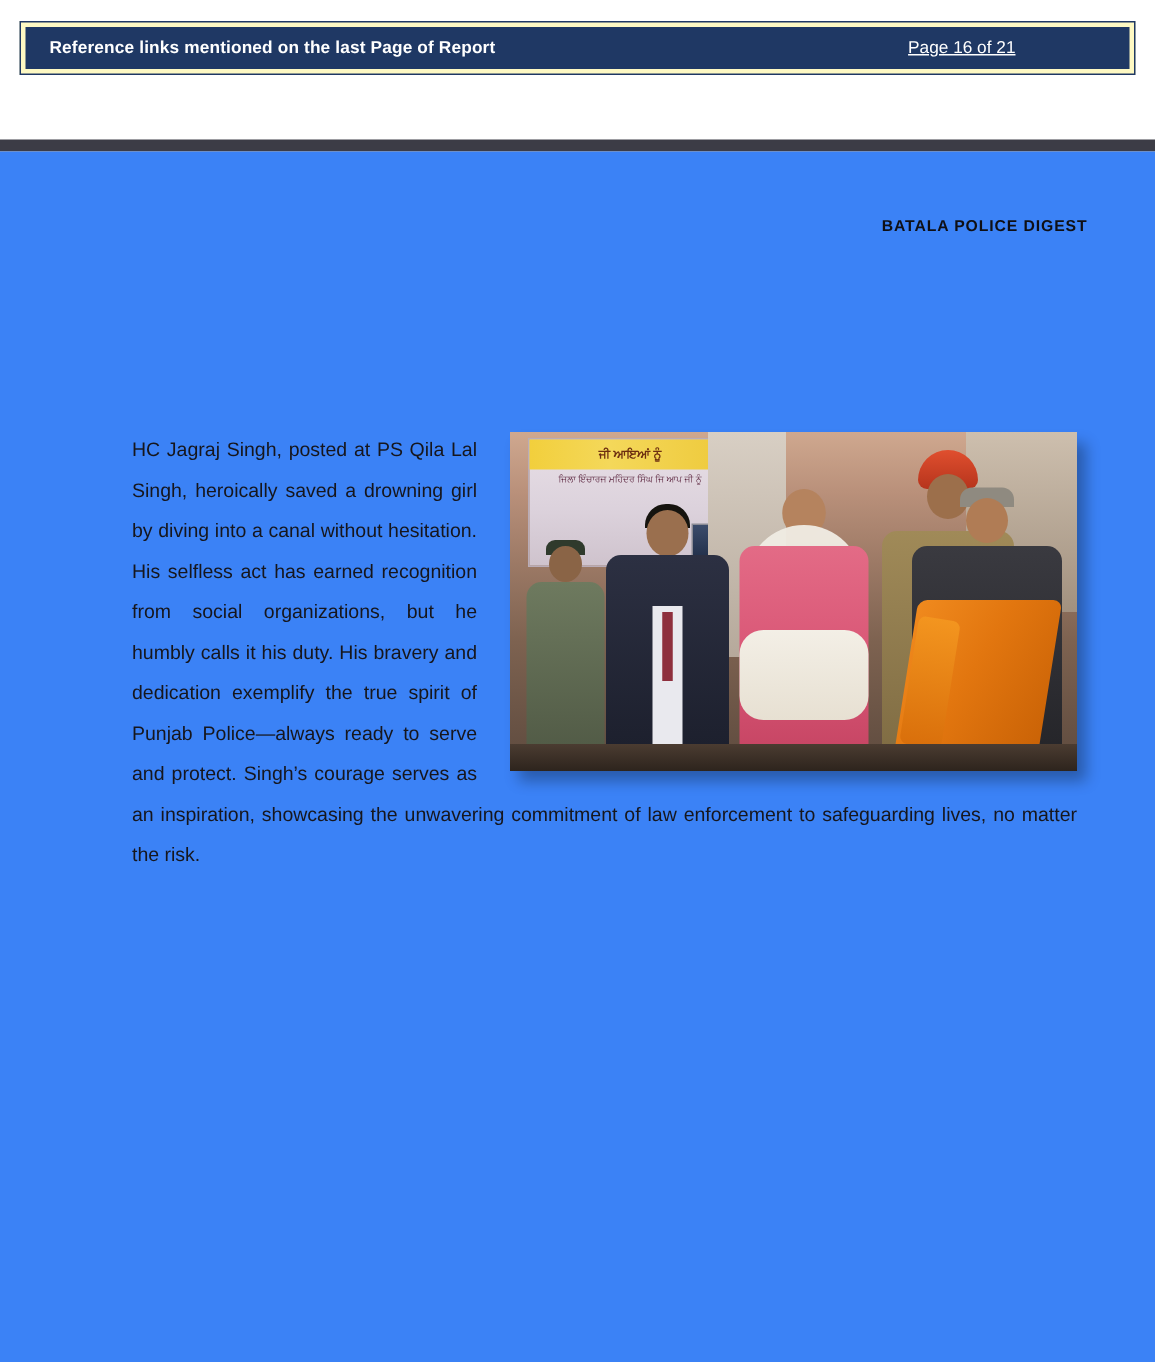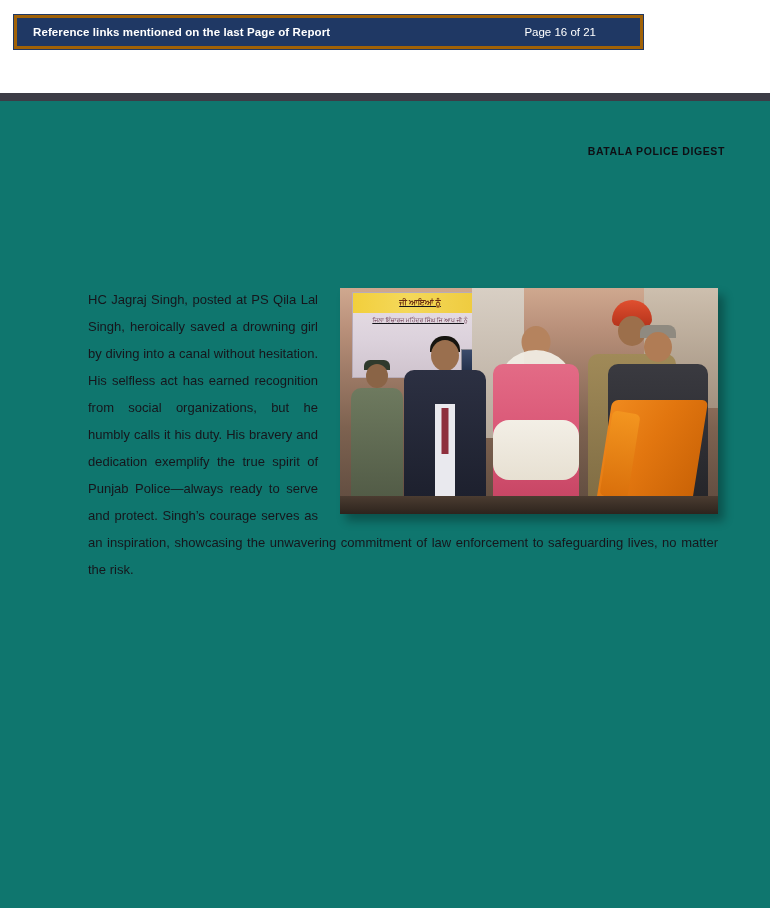--- a/index.html
+++ b/index.html
@@ -14,66 +14,67 @@
     font-family: "Liberation Sans", sans-serif;
     position: relative;
     overflow: hidden;
   }
 
   
   .header-wrap {
     position: absolute;
     left: 13px;
     top: 14px;
-    width: 631px;
+    width: 744px;
     height: 36px;
     border: 1px solid #1f3864;
     padding: 3px;
-    background: #a16207;
+    background: #fef9c3;
   }
   .header-bar {
     width: 100%;
     height: 100%;
     background: #1f3864;
     display: flex;
     align-items: center;
     justify-content: space-between;
     padding: 0 16px;
   }
   .header-bar .h-left {
     color: #ffffff;
     font-size: 11.5px;
     font-weight: 600;
     letter-spacing: 0.1px;
   }
   .header-bar .h-right {
     color: #ffffff;
     font-size: 11.5px;
     font-weight: 400;
-    margin-right: 28px;
+    margin-right: 60px;
+    text-decoration: underline;
   }
 
   
   .top-rule {
     position: absolute;
     left: 0;
     top: 93px;
     width: 770px;
     height: 8px;
     background: #3c3c46;
   }
 
   
   .page {
     position: absolute;
     left: 0;
     top: 101px;
     width: 770px;
     height: 807px;
-    background: #0f766e;
+    background: #3b82f6;
   }
 
   .kicker {
     position: absolute;
     right: 45px;
     top: 44px;
     font-size: 10.5px;
     font-weight: 700;
     letter-spacing: 0.6px;
     color: #0f0f14;
@@ -121,21 +122,20 @@
     position: absolute; inset: 0;
     background:
       linear-gradient(180deg, #cfa88f 0%, #b9907a 18%, #9d7a66 38%, #7d6250 62%, #5d4a3e 100%);
   }
   .ph-banner {
     position: absolute;
     left: 12px; top: 4px;
     width: 136px; height: 86px;
     background: linear-gradient(180deg,#e8dfe6 0%, #dcd2dc 55%, #cfc3cd 100%);
     border: 1px solid #b9acb7;
-    text-decoration: underline;
   }
   .ph-banner .bn-top {
     height: 20px;
     background: linear-gradient(90deg,#f2cf3c 0%, #f4d85a 40%, #eec93a 100%);
     color:#6d2f10; font-size:8px; font-weight:700; text-align:center; line-height:20px;
   }
   .ph-banner .bn-text {
     font-size: 6px; color:#5d2740; line-height:8px; padding:3px 4px; text-align:center;
   }
   .ph-banner .bn-photo {

